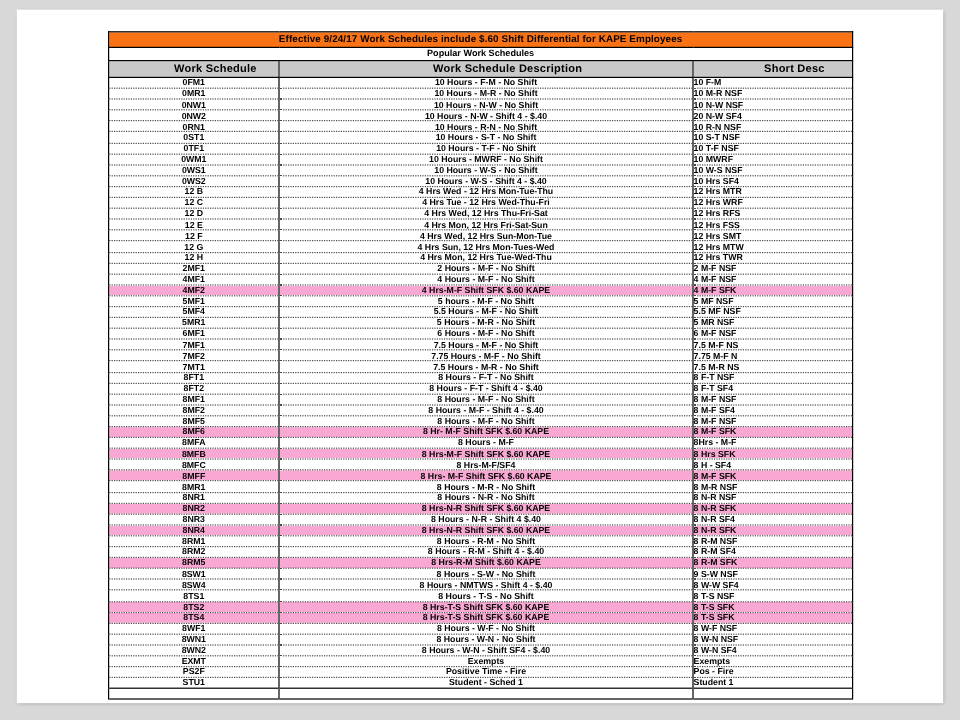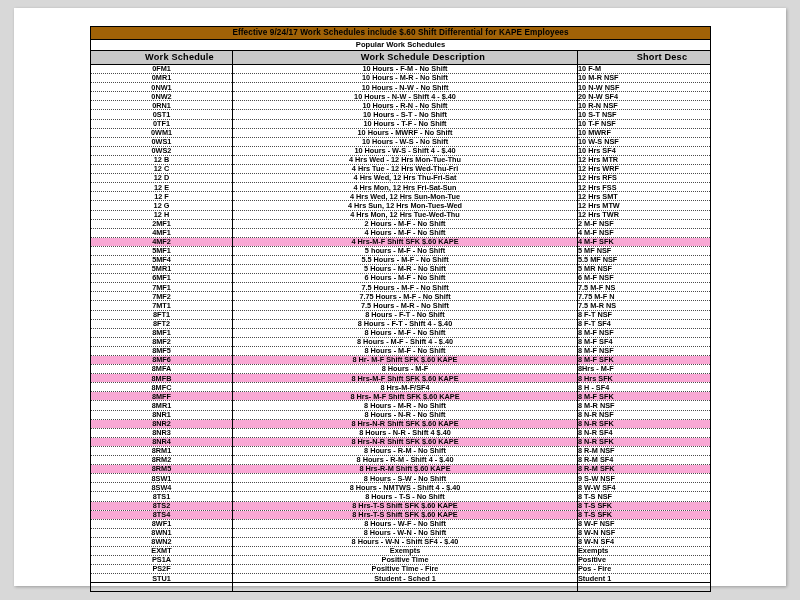--- a/index.html
+++ b/index.html
@@ -46,21 +46,21 @@
     height: 8.1px;
     padding: 0;
     overflow: hidden;
     white-space: nowrap;
   }
   .c-code   { width: 142px; text-align: center; }
   .c-desc   { width: 345px; text-align: center; padding-left: 3px; }
   .c-short  { width: 133px; text-align: left; padding-left: 3px; }
 
   tr.title td {
-    background: #a16207;
+    background: #f97316;
     text-align: center;
     font-size: 8.2px;
     height: 12px;
     border-top: 1.6px solid #000;
     border-bottom: 1.2px solid #000;
     letter-spacing: 0.1px;
   }
   tr.subtitle td {
     background: #ffffff;
     text-align: center;
@@ -374,25 +374,20 @@
             <td class="c-code">8WN2</td>
             <td class="c-desc">8 Hours - W-N - Shift SF4 - $.40</td>
             <td class="c-short">8 W-N SF4</td>
           </tr>
           <tr>
             <td class="c-code">EXMT</td>
             <td class="c-desc">Exempts</td>
             <td class="c-short">Exempts</td>
           </tr>
           <tr>
-            <td class="c-code">PS1A</td>
-            <td class="c-desc">Positive Time</td>
-            <td class="c-short">Positive</td>
-          </tr>
-          <tr>
             <td class="c-code">PS2F</td>
             <td class="c-desc">Positive Time - Fire</td>
             <td class="c-short">Pos - Fire</td>
           </tr>
           <tr>
             <td class="c-code">STU1</td>
             <td class="c-desc">Student - Sched 1</td>
             <td class="c-short">Student 1</td>
           </tr>
         </tbody>

